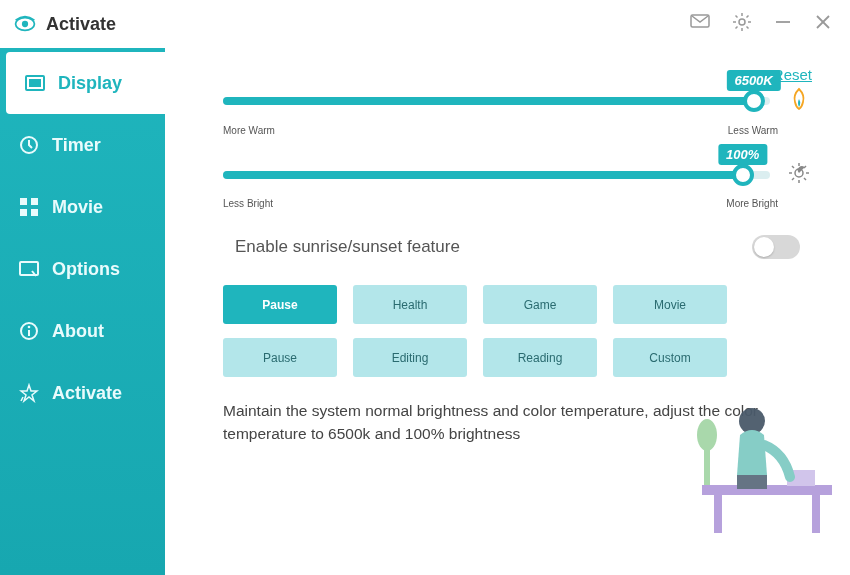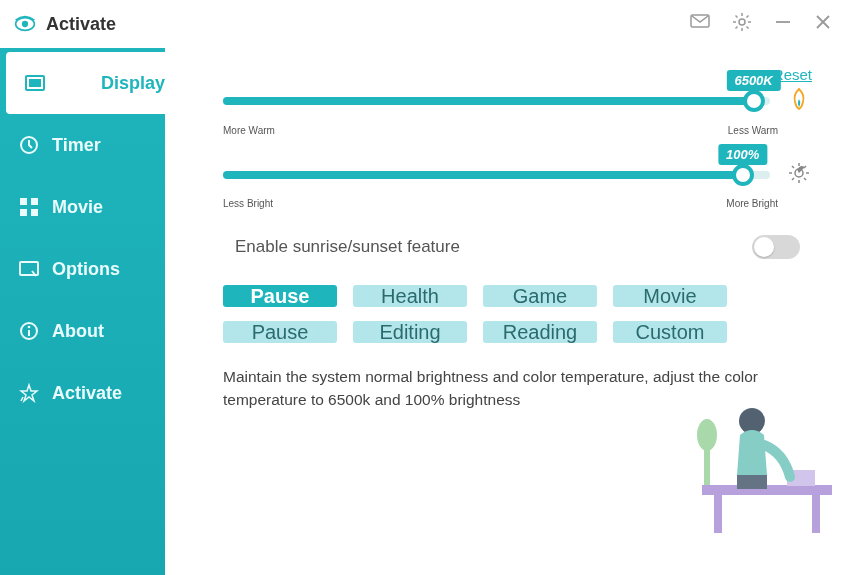--- a/index.html
+++ b/index.html
@@ -8,21 +8,21 @@
   .titlebar { height: 48px; display: flex; align-items: center; justify-content: space-between; padding: 0 18px 0 14px; }
   .brand { display: flex; align-items: center; gap: 10px; }
   .brand-title { font-size: 18px; font-weight: 600; color: #333; }
   .win-controls { display: flex; gap: 22px; align-items: center; color: #999; }
   .win-controls span { cursor: pointer; }
 
   .body { display: flex; height: calc(100% - 48px); }
 
   .sidebar { width: 165px; background: linear-gradient(180deg, #1fb5bd 0%, #17a7b0 100%); padding-top: 4px; position: relative; }
   .nav-item { height: 62px; display: flex; align-items: center; gap: 12px; padding-left: 18px; color: #e9fbfc; font-size: 18px; font-weight: 600; cursor: pointer; }
-  .nav-item.active { background: #fff; color: #1fb5bd; border-radius: 4px 0 0 4px; margin-left: 6px; justify-content: space-between; }
+  .nav-item.active { background: #fff; color: #1fb5bd; border-radius: 4px 0 0 4px; margin-left: 6px; }
   .nav-icon { width: 22px; height: 22px; display:flex; align-items:center; justify-content:center; }
 
   .main { flex: 1; padding: 18px 38px 0 58px; position: relative; color: #555; }
 
   .row-top { display:flex; justify-content:flex-end; align-items:center; gap:10px; margin-bottom: 4px; }
   .reset-link { color: #1fb5bd; text-decoration: underline; font-size: 15px; cursor:pointer; }
 
   .slider-block { margin-bottom: 26px; }
   .slider-track-wrap { display:flex; align-items:center; gap:16px; }
   .slider { position: relative; flex:1; height: 24px; }
@@ -32,21 +32,21 @@
   .value-badge { position:absolute; bottom:22px; transform:translateX(-50%); background:#1fb5bd; color:#fff; font-size:13px; font-weight:600; padding:3px 8px; border-radius:3px; white-space:nowrap;font-style:italic; }
   .value-badge::after { content:""; position:absolute; left:50%; bottom:-5px; transform:translateX(-50%); border:5px solid transparent; border-top-color:#1fb5bd; border-bottom:none; }
   .slider-labels { display:flex; justify-content:space-between; margin-top:10px; font-size:10px; color:#555; }
   .end-icon { width:26px; text-align:center; }
 
   .feature-row { display:flex; justify-content:space-between; align-items:center; margin: 24px 12px 26px; font-size:17px; color:#555; }
   .toggle { width:48px; height:24px; background:#d8d8d8; border-radius:12px; position:relative; cursor:pointer; }
   .toggle-knob { position:absolute; top:2px; left:2px; width:20px; height:20px; background:#fff; border-radius:50%; box-shadow:0 1px 2px rgba(0,0,0,.2); }
 
   .mode-grid { display:grid; grid-template-columns: repeat(4, 114px); gap: 14px 16px; margin-bottom: 22px; }
-  .mode-btn { height:22px; display:flex; align-items:center; justify-content:center; font-size:20px; color:#2a6b70; background:#b3e6ea; border-radius:3px; cursor:pointer; }
+  .mode-btn { height:39px; display:flex; align-items:center; justify-content:center; font-size:12px; color:#2a6b70; background:#b3e6ea; border-radius:3px; cursor:pointer; }
   .mode-btn.active { background:#1fb5bd; color:#fff; font-weight:600; }
 
   .desc { font-size:15.5px; line-height:1.5; color:#444; max-width: 560px; }
 
   .deco-person { position:absolute; right:8px; bottom:40px; width:150px; height:160px; opacity:.95; pointer-events:none; }
 </style>
 </head>
 <body>
 
 <div class="titlebar">

